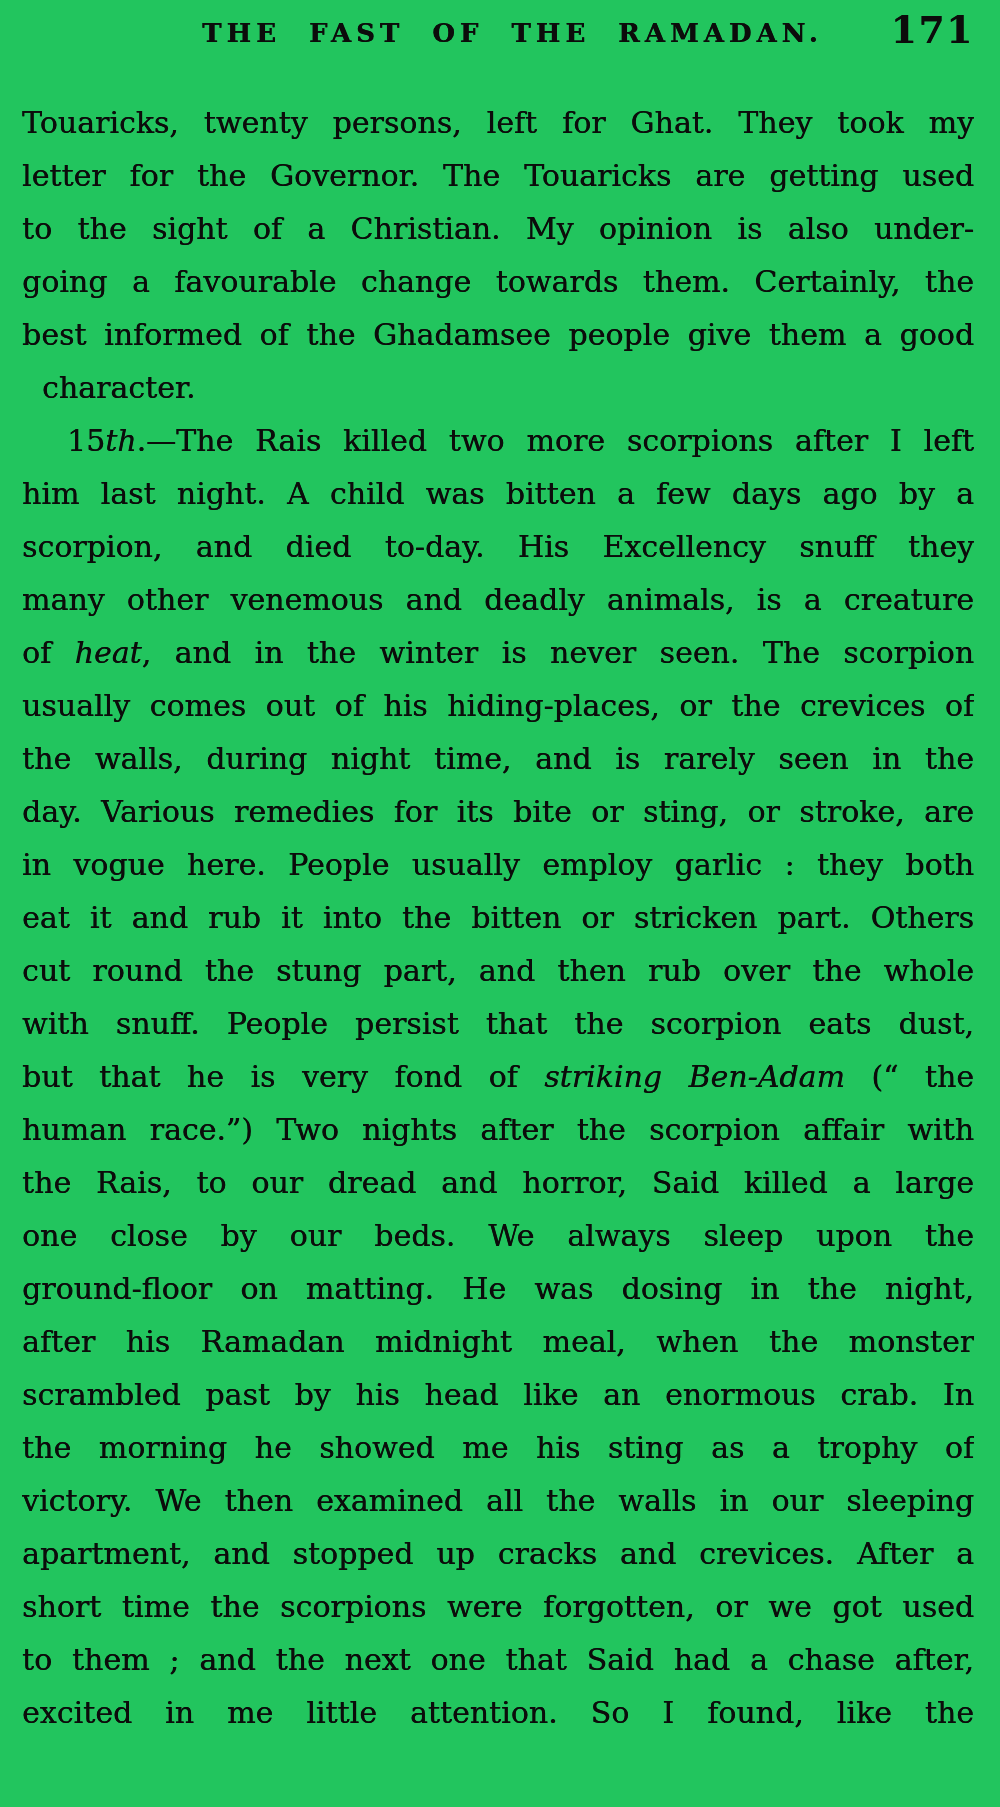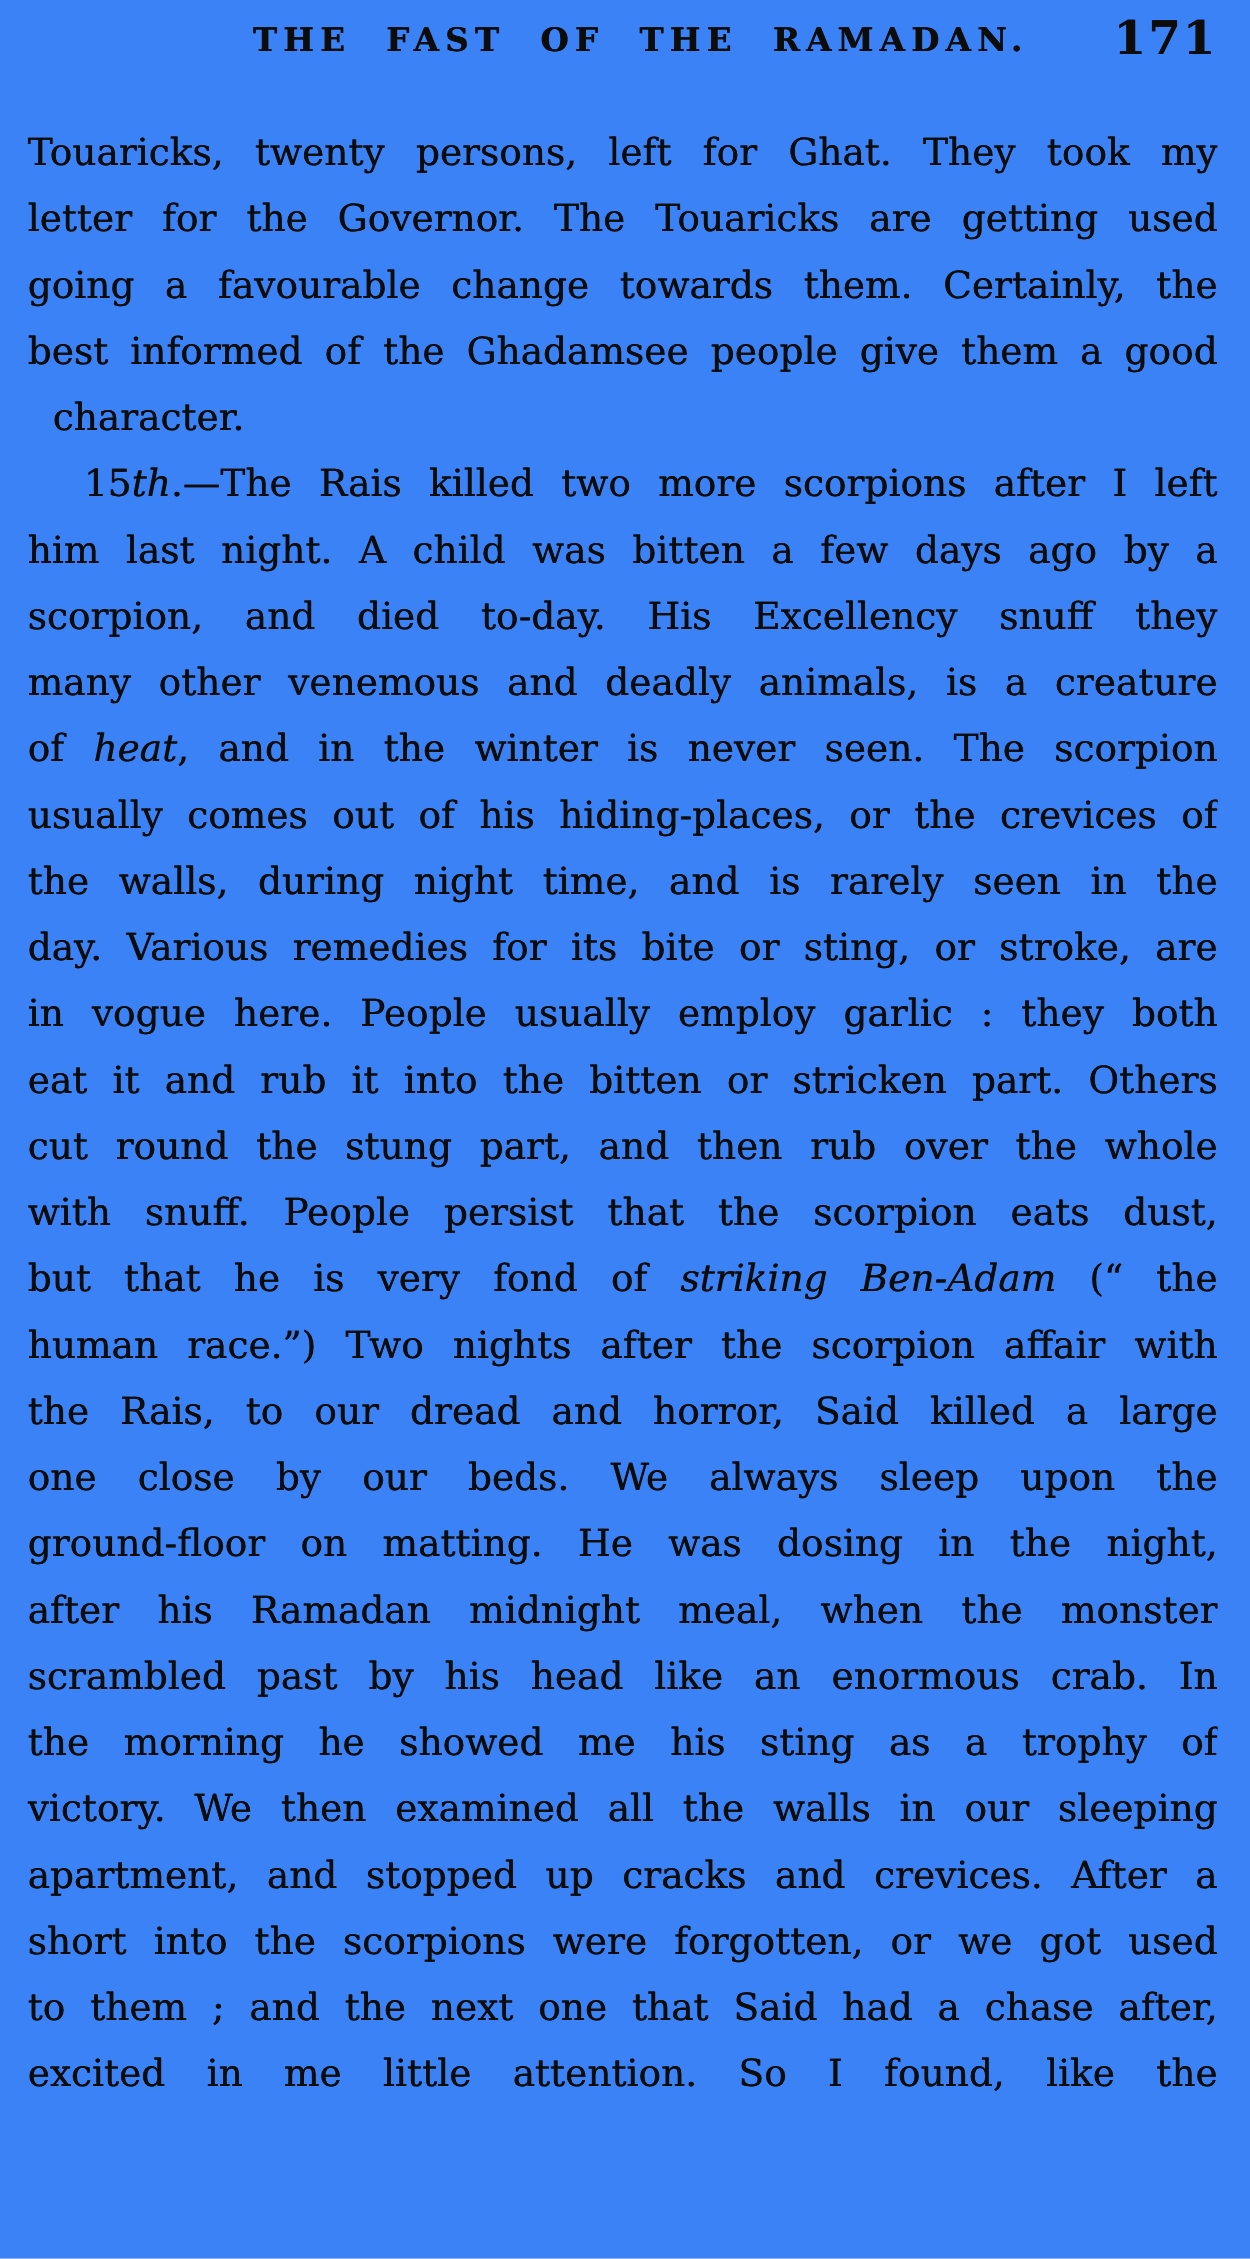--- a/index.html
+++ b/index.html
@@ -4,21 +4,21 @@
 <style>
   html, body {
     margin: 0;
     padding: 0;
     background: #ffffff;
   }
   .page {
     position: relative;
     width: 1000px;
     height: 1807px;
-    background: #3b82f6;
+    background: #22c55e;
     color: #0c0c0b;
     font-family: "DejaVu Serif", serif;
     overflow: hidden;
   }
   
   .running-head {
     position: relative;
     height: 60px;
     padding-top: 12px;
   }
@@ -72,20 +72,21 @@
 <body>
 
 <div class="page">
   <header class="running-head">
     <div class="head-title">THE FAST OF THE RAMADAN.</div>
     <div class="page-number">171</div>
   </header>
   <main class="text-block">
       <div class="line"><span>Touaricks, twenty persons, left for Ghat.  They took my</span></div>
       <div class="line"><span>letter for the Governor.  The Touaricks are getting used</span></div>
+      <div class="line"><span>to the sight of a Christian.  My opinion is also under-</span></div>
       <div class="line"><span>going a favourable change towards them.  Certainly, the</span></div>
       <div class="line"><span>best informed of the Ghadamsee people give them a good</span></div>
       <div class="line line-last"><span>character.</span></div>
       <div class="line line-indent"><span>15</span><span class="it">th</span><span>.—The Rais killed two more scorpions after I left</span></div>
       <div class="line"><span>him last night.  A child was bitten a few days ago by a</span></div>
       <div class="line"><span>scorpion, and died to-day.  His Excellency snuff they</span></div>
       <div class="line"><span>many other venemous and deadly animals, is a creature</span></div>
       <div class="line"><span>of </span><span class="it">heat</span><span>, and in the winter is never seen.  The scorpion</span></div>
       <div class="line"><span>usually comes out of his hiding-places, or the crevices of</span></div>
       <div class="line"><span>the walls, during night time, and is rarely seen in the</span></div>
@@ -97,17 +98,17 @@
       <div class="line"><span>but that he is very fond of </span><span class="it">striking Ben-Adam</span><span> (“ the</span></div>
       <div class="line"><span>human race.”)  Two nights after the scorpion affair with</span></div>
       <div class="line"><span>the Rais, to our dread and horror, Said killed a large</span></div>
       <div class="line"><span>one close by our beds.  We always sleep upon the</span></div>
       <div class="line"><span>ground-floor on matting.  He was dosing in the night,</span></div>
       <div class="line"><span>after his Ramadan midnight meal, when the monster</span></div>
       <div class="line"><span>scrambled past by his head like an enormous crab.  In</span></div>
       <div class="line"><span>the morning he showed me his sting as a trophy of</span></div>
       <div class="line"><span>victory.  We then examined all the walls in our sleeping</span></div>
       <div class="line"><span>apartment, and stopped up cracks and crevices.  After a</span></div>
-      <div class="line"><span>short into the scorpions were forgotten, or we got used</span></div>
+      <div class="line"><span>short time the scorpions were forgotten, or we got used</span></div>
       <div class="line"><span>to them ; and the next one that Said had a chase after,</span></div>
       <div class="line"><span>excited in me little attention.  So I found, like the</span></div>
     </main>
 </div>
 
 </body></html>

